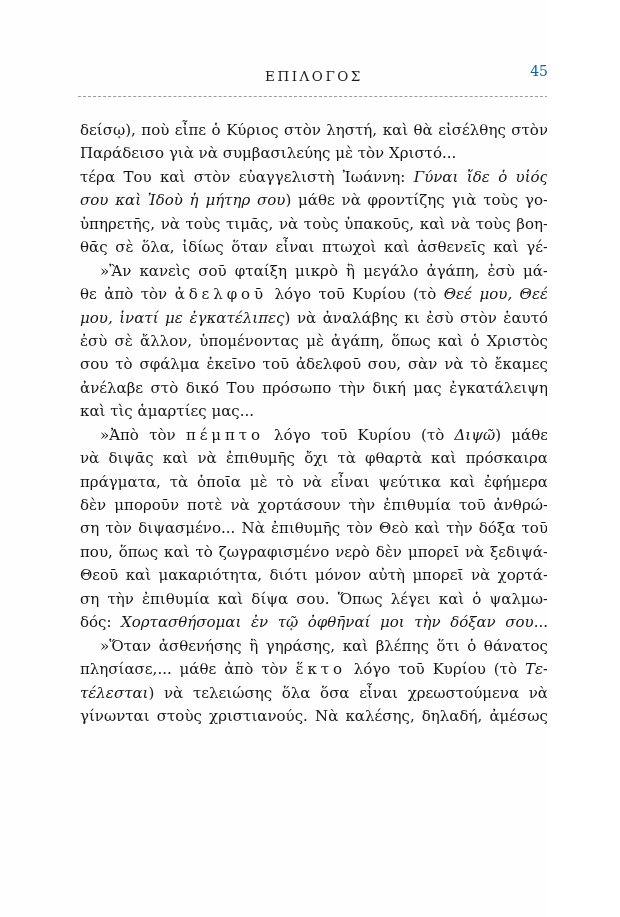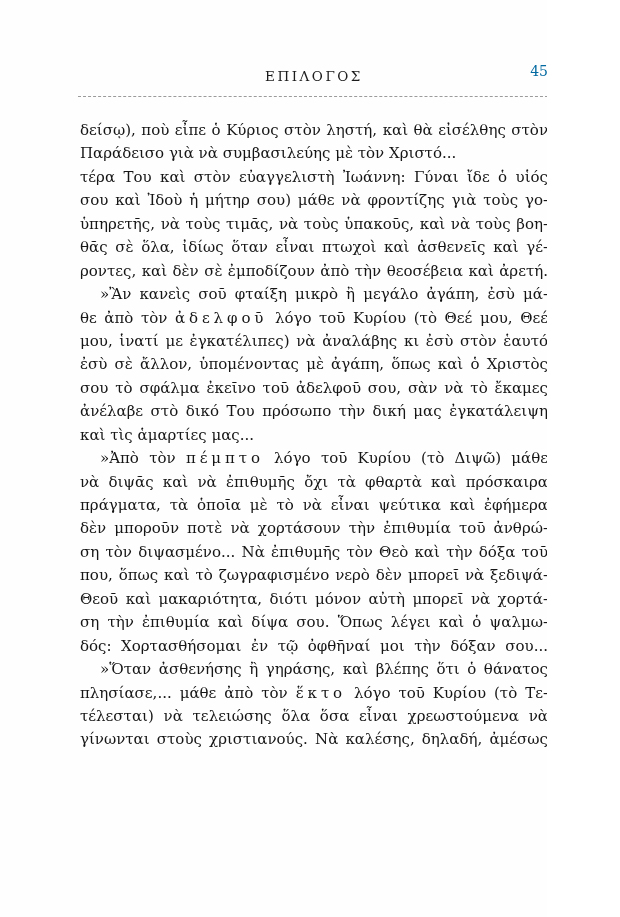--- a/index.html
+++ b/index.html
@@ -50,40 +50,39 @@
     text-align: justify;
     text-align-last: justify;
     height: 23.45px;
     white-space: normal;
   }
   .line.end {
     text-align-last: left;
   }
   .line.indent { text-indent: 20px; }
   .seg-normal { font-style: normal; }
-  .seg-italic { }
+  .seg-italic { font-style: italic; }
   .seg-spaced { letter-spacing: 0.26em; }
 </style>
 </head>
 <body>
 
 <div class="page">
   <div class="page-header">
     <span class="running-title">ΕΠΙΛΟΓΟΣ</span>
     <span class="page-number">45</span>
   </div>
   <div class="header-rule"></div>
   <div class="text-body" id="text-body">
       <div class="line"><span class="seg-normal">δείσῳ), ποὺ εἶπε ὁ Κύριος στὸν ληστή, καὶ θὰ εἰσέλθης στὸν</span></div>
       <div class="line end"><span class="seg-normal">Παράδεισο γιὰ νὰ συμβασιλεύης μὲ τὸν Χριστό...</span></div>
       <div class="line"><span class="seg-normal">τέρα Του καὶ στὸν εὐαγγελιστὴ Ἰωάννη: </span><span class="seg-italic">Γύναι ἴδε ὁ υἱός</span></div>
       <div class="line"><span class="seg-italic">σου καὶ Ἰδοὺ ἡ μήτηρ σου</span><span class="seg-normal">) μάθε νὰ φροντίζης γιὰ τοὺς γο-</span></div>
       <div class="line"><span class="seg-normal">ὑπηρετῆς, νὰ τοὺς τιμᾶς, νὰ τοὺς ὑπακοῦς, καὶ νὰ τοὺς βοη-</span></div>
       <div class="line"><span class="seg-normal">θᾶς σὲ ὅλα, ἰδίως ὅταν εἶναι πτωχοὶ καὶ ἀσθενεῖς καὶ γέ-</span></div>
-      <div class="line"><span class="seg-normal">ροντες, καὶ δὲν σὲ ἐμποδίζουν ἀπὸ τὴν θεοσέβεια καὶ ἀρετή.</span></div>
       <div class="line indent"><span class="seg-normal">»Ἂν κανεὶς σοῦ φταίξη μικρὸ ἢ μεγάλο ἀγάπη, ἐσὺ μά-</span></div>
       <div class="line"><span class="seg-normal">θε ἀπὸ τὸν </span><span class="seg-spaced">ἀδελφοῦ</span><span class="seg-normal"> λόγο τοῦ Κυρίου (τὸ </span><span class="seg-italic">Θεέ μου, Θεέ</span></div>
       <div class="line"><span class="seg-italic">μου, ἱνατί με ἐγκατέλιπες</span><span class="seg-normal">) νὰ ἀναλάβης κι ἐσὺ στὸν ἑαυτό</span></div>
       <div class="line"><span class="seg-normal">ἐσὺ σὲ ἄλλον, ὑπομένοντας μὲ ἀγάπη, ὅπως καὶ ὁ Χριστὸς</span></div>
       <div class="line"><span class="seg-normal">σου τὸ σφάλμα ἐκεῖνο τοῦ ἀδελφοῦ σου, σὰν νὰ τὸ ἔκαμες</span></div>
       <div class="line"><span class="seg-normal">ἀνέλαβε στὸ δικό Του πρόσωπο τὴν δική μας ἐγκατάλειψη</span></div>
       <div class="line end"><span class="seg-normal">καὶ τὶς ἁμαρτίες μας...</span></div>
       <div class="line indent"><span class="seg-normal">»Ἀπὸ τὸν </span><span class="seg-spaced">πέμπτο</span><span class="seg-normal"> λόγο τοῦ Κυρίου (τὸ </span><span class="seg-italic">Διψῶ</span><span class="seg-normal">) μάθε</span></div>
       <div class="line"><span class="seg-normal">νὰ διψᾶς καὶ νὰ ἐπιθυμῆς ὄχι τὰ φθαρτὰ καὶ πρόσκαιρα</span></div>
       <div class="line"><span class="seg-normal">πράγματα, τὰ ὁποῖα μὲ τὸ νὰ εἶναι ψεύτικα καὶ ἐφήμερα</span></div>

